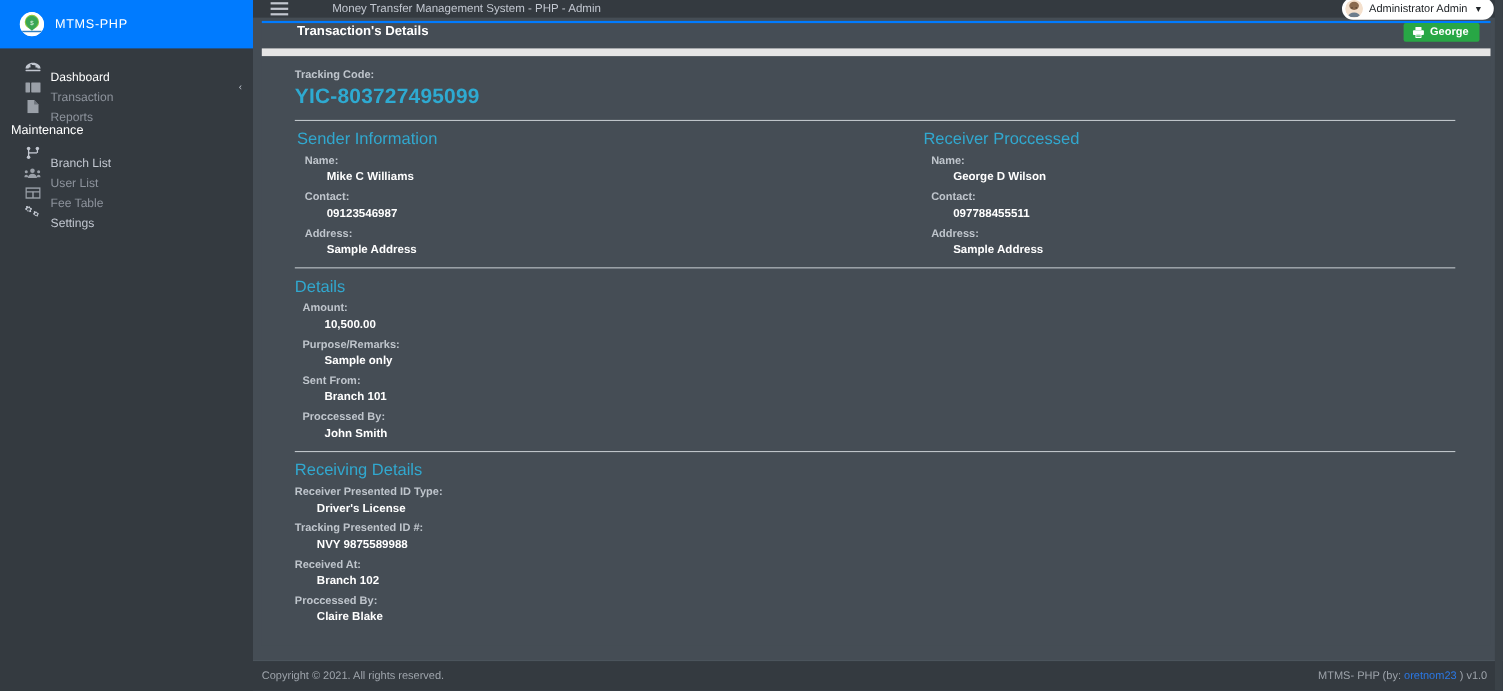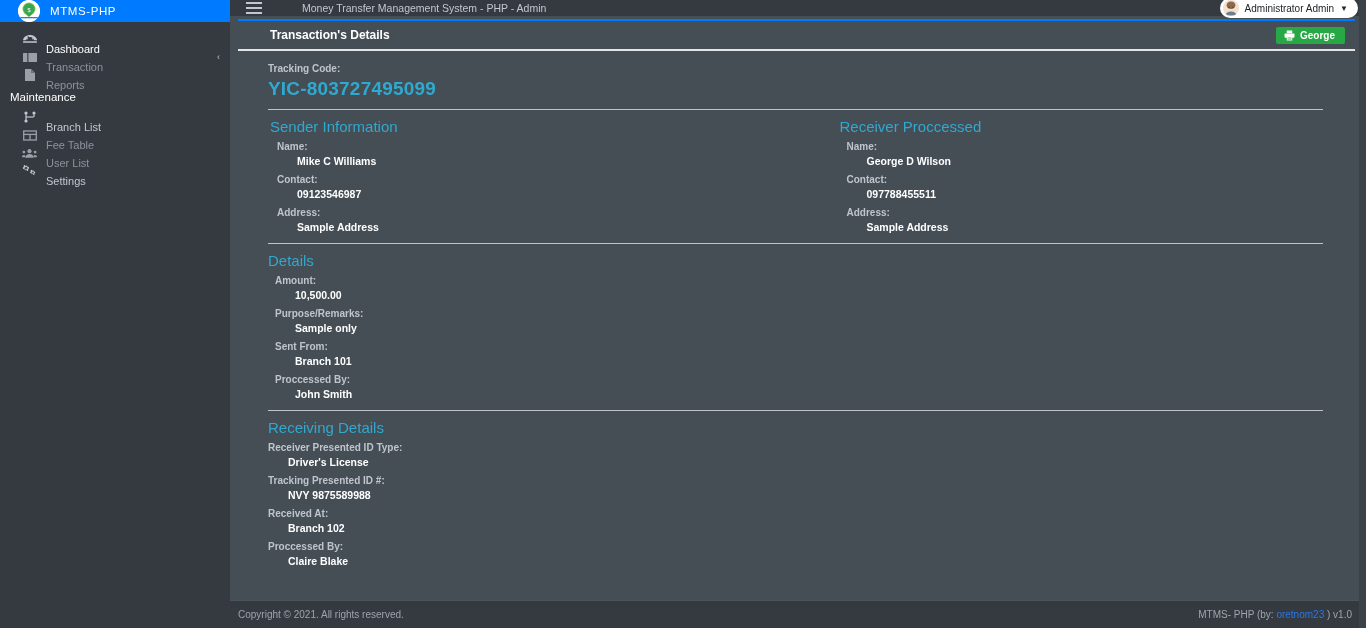--- a/index.html
+++ b/index.html
@@ -12,21 +12,21 @@
   .app { display: flex; width: 1366px; height: 628px; position: relative; }
 
   
   .sidebar {
     width: 230px; height: 628px;
     background: #343a40;
     flex: 0 0 230px;
     display: flex; flex-direction: column;
   }
   .brand {
-    height: 22px;
+    height: 44px;
     background: #007bff;
     display: flex; align-items: center;
     padding-left: 18px;
     gap: 10px;
   }
   .brand-logo {
     width: 22px; height: 22px; border-radius: 50%;
     background: #ffffff;
     display: flex; align-items: center; justify-content: center;
     overflow: hidden;
@@ -104,22 +104,22 @@
   .content-wrap { flex: 1 1 auto; position: relative; overflow: hidden; }
 
   .card {
     margin: 3px 11px 0 8px;
     background: #454d55;
     border-top: 2px solid #007bff;
     min-height: 560px;
   }
   .card-header {
     height: 30px;
-    border-bottom: 2px solid #e5e5e5;
-    display: flex; align-items: center;
+    border-bottom: 7px solid #e5e5e5;
+    display: flex; align-items: flex-start;
     padding: 0 10px 0 32px;
   }
   .card-title { color: #ffffff; font-size: 12px; font-weight: 700; }
   .btn-print {
     margin-left: auto;
     background: #28a745;
     color: #ffffff;
     font-size: 10px; font-weight: 700;
     padding: 4px 10px 4px 8px;
     border: none; border-radius: 2px;
@@ -239,41 +239,41 @@
             <rect x="2.4" y="2" width="1.2" height="8"></rect>
             <rect x="3" y="5.4" width="7.6" height="1.2"></rect>
             <rect x="10.4" y="2" width="1.2" height="4"></rect>
           </svg>
         </span>
         <span class="nav-label">Branch List</span>
       </div>
 
       <div class="nav-item dim">
         <span class="nav-ico">
-          <svg width="14" height="11" viewBox="0 0 14 11" fill="none" stroke="#9aa0a8" stroke-width="1.3">
-            <rect x="0.7" y="1" width="12.6" height="9"></rect>
-            <line x1="0.7" y1="4.4" x2="13.3" y2="4.4"></line>
-            <line x1="7" y1="4.4" x2="7" y2="10"></line>
-          </svg>
-        </span>
-        <span class="nav-label">Fee Table</span>
-      </div>
-
-      <div class="nav-item dim">
-        <span class="nav-ico">
           <svg width="16" height="11" viewBox="0 0 16 11" fill="#9aa0a8">
             <circle cx="8" cy="3" r="2.2"></circle>
             <path d="M3.6 10c0-2.4 2-4 4.4-4s4.4 1.6 4.4 4z"></path>
             <circle cx="2" cy="4" r="1.5"></circle>
             <circle cx="14" cy="4" r="1.5"></circle>
             <path d="M0 9.4c0-1.5 .9-2.4 2-2.4s2 .9 2 2.4z"></path>
             <path d="M12 9.4c0-1.5 .9-2.4 2-2.4s2 .9 2 2.4z"></path>
           </svg>
         </span>
         <span class="nav-label">User List</span>
+      </div>
+
+      <div class="nav-item dim">
+        <span class="nav-ico">
+          <svg width="14" height="11" viewBox="0 0 14 11" fill="none" stroke="#9aa0a8" stroke-width="1.3">
+            <rect x="0.7" y="1" width="12.6" height="9"></rect>
+            <line x1="0.7" y1="4.4" x2="13.3" y2="4.4"></line>
+            <line x1="7" y1="4.4" x2="7" y2="10"></line>
+          </svg>
+        </span>
+        <span class="nav-label">Fee Table</span>
       </div>
 
       <div class="nav-item">
         <span class="nav-ico">
           <svg width="15" height="12" viewBox="0 0 15 12" fill="#c2c7d0">
             <path d="M5 0.6l.5 1.2 1.3.2.3 1.3-1 .9.3 1.3-1.2.5-.9-1-1.3.3-.5-1.2-1.3-.2L.9 2.6l1-.9L1.6.4 2.8 0l.9 1z"></path>
             <circle cx="4" cy="3.2" r="1.4" fill="#454d55"></circle>
             <path d="M11.5 5.4l.4 1 1.1.2.2 1.1-.8.7.2 1.1-1 .4-.7-.8-1.1.2-.4-1-1.1-.2-.2-1.1.8-.7-.2-1.1 1-.4.7.8z"></path>
             <circle cx="10.8" cy="7.6" r="1.1" fill="#454d55"></circle>
           </svg>

